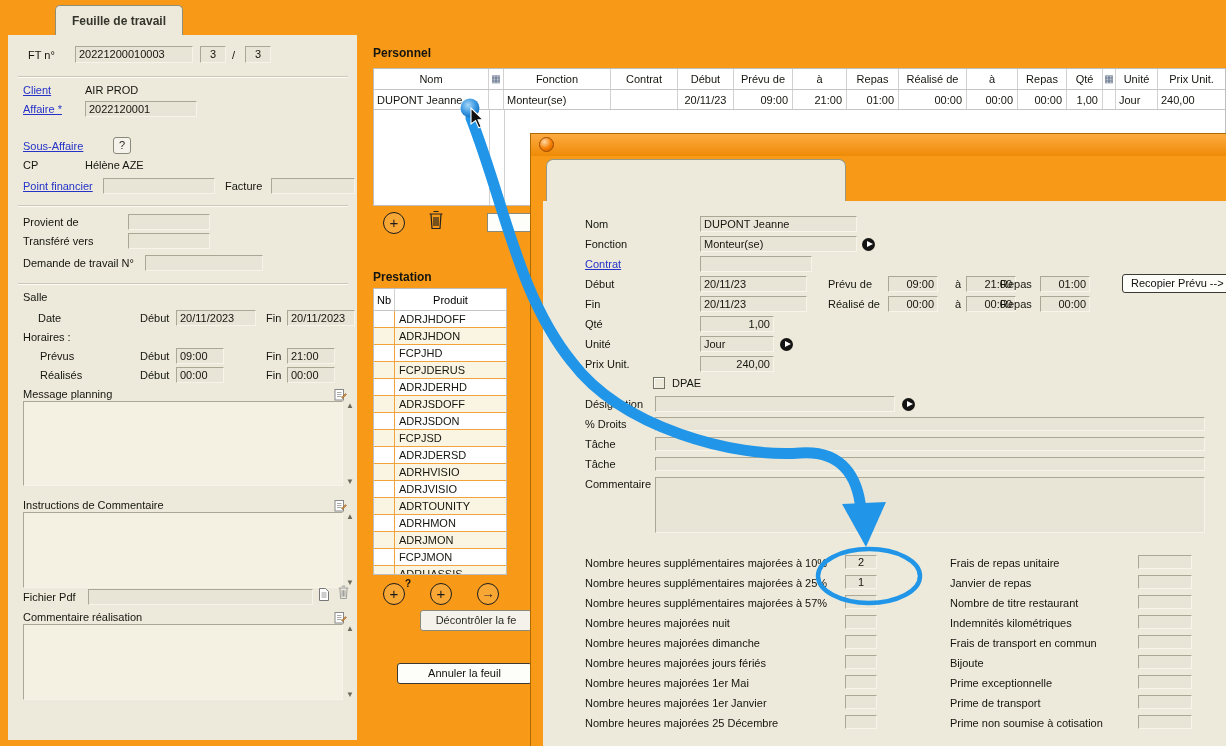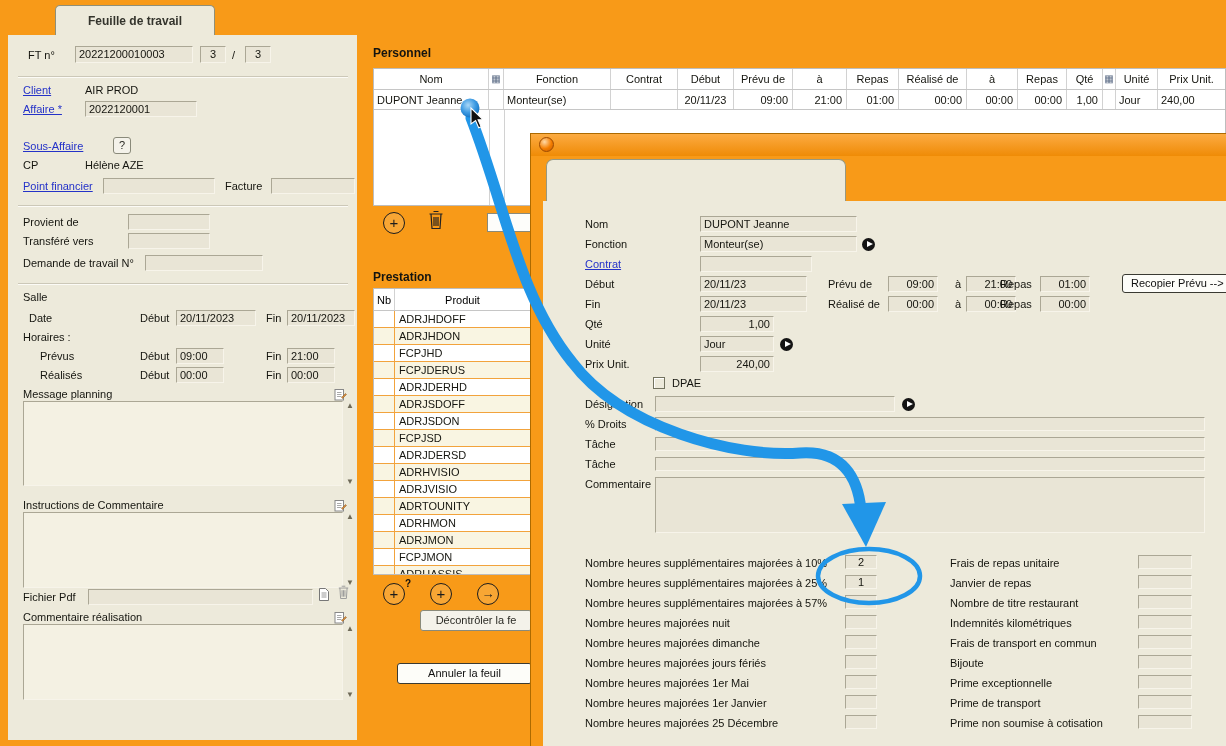--- a/index.html
+++ b/index.html
@@ -30,21 +30,21 @@
   .ptable{position:absolute;left:373px;top:68px;width:853px;height:138px;background:#fff;border:1px solid #BDBDBD;box-sizing:border-box}
   .prow{display:flex;width:100%;box-sizing:border-box}
   .phead{height:21px;border-bottom:1px solid #C6C6C6}
   .pdata{height:20px;border-bottom:1px solid #C6C6C6}
   .pc{box-sizing:border-box;border-right:1px solid #D2D2D2;font-size:11px;display:flex;align-items:center;justify-content:center;overflow:hidden;white-space:nowrap;color:#15150f}
   .pc.al{justify-content:flex-start;padding-left:3px}
   .pc.ar{justify-content:flex-end;padding-right:4px}
   .gicon{font-size:10px;line-height:10px;color:#5b6b85}
   .vline{position:absolute;width:1px;background:#D2D2D2}
   
-  .stable{position:absolute;left:373px;top:288px;width:158px;height:287px;background:#fff;border:1px solid #BDBDBD;box-sizing:border-box;overflow:hidden}
+  .stable{position:absolute;left:373px;top:288px;width:134px;height:287px;background:#fff;border:1px solid #BDBDBD;box-sizing:border-box;overflow:hidden}
   .shead{display:flex;height:21px;border-bottom:1px solid #C6C6C6;background:#fff}
   .shc{box-sizing:border-box;font-size:11px;display:flex;align-items:center;justify-content:center;border-right:1px solid #D2D2D2}
   .prw{display:flex;height:17px;box-sizing:border-box}
   .prw:nth-child(even){background:#F9F5E2}
   .pnb{width:21px;box-sizing:border-box;border-right:1px solid #F2A33C;border-bottom:1px solid #F2A33C}
   .ppr{flex:1;box-sizing:border-box;border-bottom:1px solid #F2A33C;font-size:11px;line-height:16px;padding-left:4px;overflow:hidden;white-space:nowrap;color:#15150f}
   
   .dlg{position:absolute;left:530px;top:133px;width:696px;height:613px;background:#F89A18;border-left:1px solid #AD6A00;border-top:1px solid #AD6A00;box-sizing:border-box}
   .dtitle{position:absolute;left:0;top:0;width:100%;height:22px;background:linear-gradient(180deg,#FCAB42,#EF8B06)}
   .dicon{position:absolute;left:8px;top:3px;width:15px;height:15px;border-radius:50%;background:radial-gradient(circle at 35% 30%,#FFD9A6,#F57E00 55%,#C35A00);border:1px solid #9E4A00;box-sizing:border-box;cursor:pointer}
@@ -56,21 +56,21 @@
   .nlab{position:absolute;left:0;top:3px;font-size:11px;white-space:nowrap;color:#15150f}
   .nf{position:absolute;top:1px;height:14px;box-sizing:border-box;background:#E9E5D6;border:1px solid;border-color:#ABA795 #F7F4EA #F7F4EA #ABA795;font-size:11px;line-height:12px;text-align:center;color:#15150f}
   .numcol.left .nf{left:260px;width:32px}
   .numcol.right .nf{left:188px;width:54px}
 </style>
 </head>
 <body>
 
 <div id="screen">
 
-  <div class="tab" style="left:55px;top:5px;width:160px;height:30px;line-height:30px">Feuille de travail</div>
+  <div class="tab" style="left:55px;top:5px;width:128px;height:30px;line-height:30px">Feuille de travail</div>
   <div class="panel" style="left:8px;top:35px;width:349px;height:705px"></div>
 
   <span class="lb" style="left:28px;top:49px">FT n°</span>
   <div class="inp" style="left:75px;top:46px;width:118px;height:17px">20221200010003</div>
   <div class="inp ac" style="left:200px;top:46px;width:26px;height:17px">3</div>
   <span class="lb" style="left:232px;top:49px">/</span>
   <div class="inp ac" style="left:245px;top:46px;width:26px;height:17px">3</div>
 
   <div class="sep" style="left:18px;top:76px;width:330px"></div>
 
@@ -97,21 +97,21 @@
   <div class="inp" style="left:128px;top:214px;width:82px;height:16px"></div>
   <span class="lb" style="left:23px;top:235px">Transféré vers</span>
   <div class="inp" style="left:128px;top:233px;width:82px;height:16px"></div>
   <span class="lb" style="left:23px;top:257px">Demande de travail N°</span>
   <div class="inp" style="left:145px;top:255px;width:118px;height:16px"></div>
 
   <div class="sep" style="left:18px;top:283px;width:330px"></div>
 
   <span class="lb" style="left:23px;top:291px">Salle</span>
 
-  <span class="lb" style="left:29px;top:312px">Date</span>
+  <span class="lb" style="left:38px;top:312px">Date</span>
   <span class="lb" style="left:140px;top:312px">Début</span>
   <div class="inp" style="left:176px;top:310px;width:80px;height:16px">20/11/2023</div>
   <span class="lb" style="left:266px;top:312px">Fin</span>
   <div class="inp" style="left:287px;top:310px;width:68px;height:16px">20/11/2023</div>
 
   <span class="lb" style="left:23px;top:331px">Horaires :</span>
 
   <span class="lb" style="left:40px;top:350px">Prévus</span>
   <span class="lb" style="left:140px;top:350px">Début</span>
   <div class="inp" style="left:176px;top:348px;width:48px;height:16px">09:00</div>

